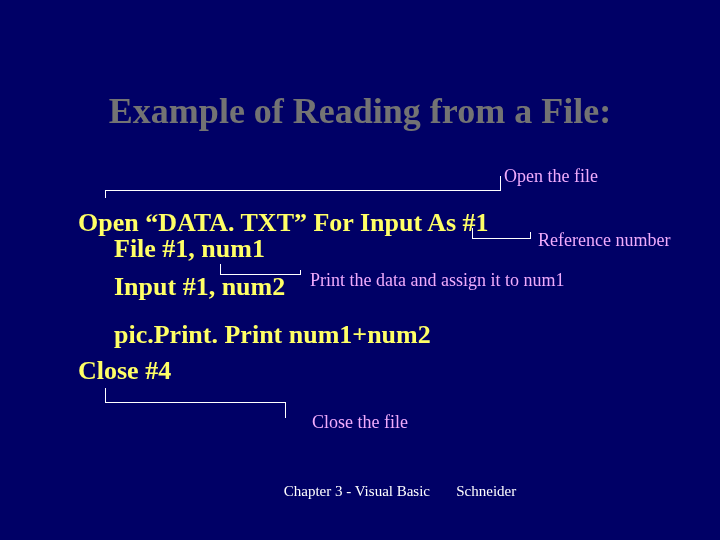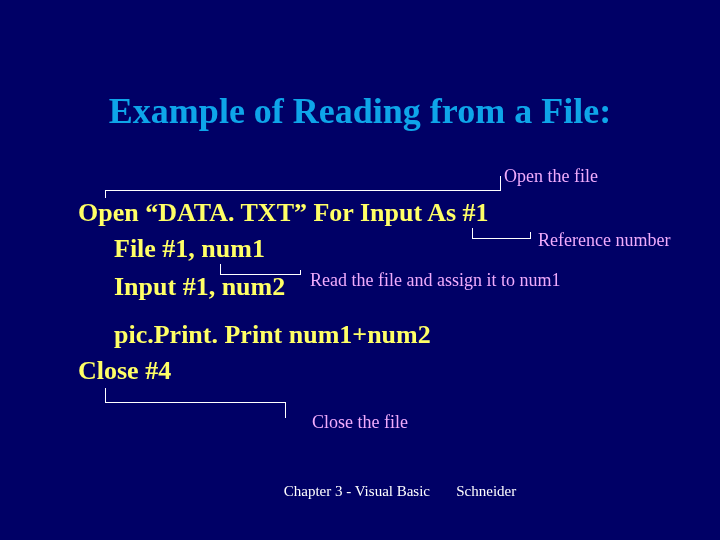--- a/index.html
+++ b/index.html
@@ -18,21 +18,21 @@
     height: 540px;
   }
   .title {
     position: absolute;
     top: 90px;
     left: 0;
     width: 720px;
     text-align: center;
     font-size: 36px;
     font-weight: bold;
-    color: #0ea5e9;
+    color: #737373;
   }
   .abs {
     position: absolute;
     white-space: nowrap;
   }
   .code {
     font-size: 26px;
     font-weight: bold;
     color: #ffff66;
   }
@@ -63,33 +63,33 @@
 <div class="slide">
 
   <div class="title">Example of Reading from a File:</div>
 
   <div class="abs annot" style="left:504px; top:166px;">Open the file</div>
 
   <div class="line" style="left:105px; top:190px; width:395px; height:1px;"></div>
   <div class="line" style="left:105px; top:190px; width:1px; height:8px;"></div>
   <div class="line" style="left:500px; top:176px; width:1px; height:15px;"></div>
 
-  <div class="abs code" style="left:78px; top:198px;text-align:center;">
+  <div class="abs code" style="left:78px; top:208px;text-align:center;">
     <span>Open</span><span> “DATA. TXT” For Input As #1</span>
   </div>
 
   <div class="abs annot" style="left:538px; top:230px;">Reference number</div>
 
   <div class="line" style="left:472px; top:228px; width:1px; height:10px;"></div>
   <div class="line" style="left:472px; top:238px; width:58px; height:1px;"></div>
   <div class="line" style="left:530px; top:232px; width:1px; height:7px;"></div>
 
   <div class="abs code" style="left:114px; top:234px;">File #1, num1</div>
 
-  <div class="abs annot" style="left:310px; top:270px;">Read the file and assign it to num1</div>
+  <div class="abs annot" style="left:310px; top:270px;">Print the data and assign it to num1</div>
 
   <div class="line" style="left:220px; top:264px; width:1px; height:10px;"></div>
   <div class="line" style="left:220px; top:274px; width:80px; height:1px;"></div>
   <div class="line" style="left:300px; top:270px; width:1px; height:5px;"></div>
 
   <div class="abs code" style="left:114px; top:272px;font-family:Liberation Serif, serif;">Input #1, num2</div>
 
   <div class="abs code" style="left:114px; top:320px;">pic.Print. Print num1+num2</div>
 
   <div class="abs code" style="left:78px; top:356px;">Close #4</div>

